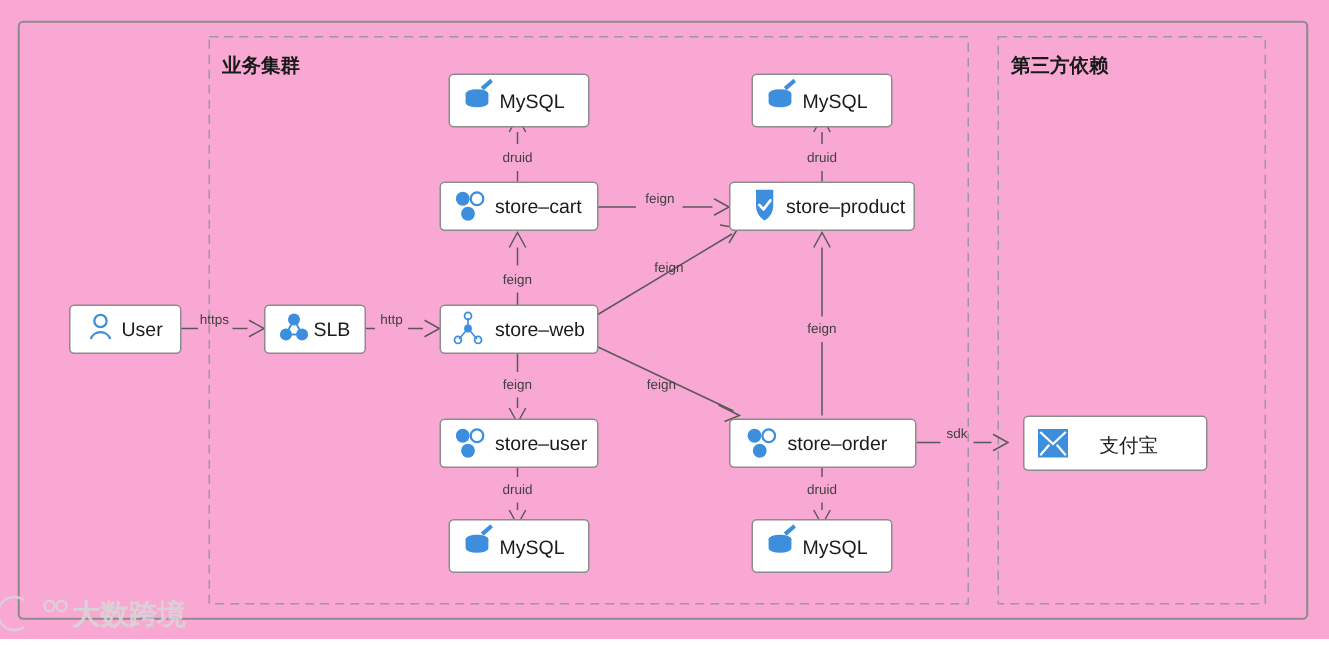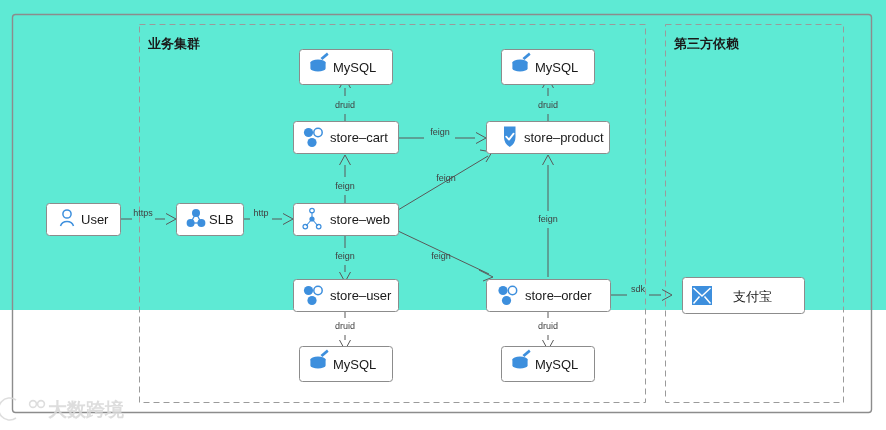--- a/index.html
+++ b/index.html
@@ -1,18 +1,18 @@
 <!DOCTYPE html>
 <html><head>
 <meta charset="utf-8">
 <style>
   html,body{margin:0;padding:0;background:#ffffff;}
   body{width:886px;height:430px;overflow:hidden;
        font-family:"Liberation Sans","DejaVu Sans",sans-serif;}
-  #canvas{position:relative;width:886px;height:310px;background:#5eead4;}
+  #canvas{position:relative;width:886px;height:426px;background:#f9a8d4;}
   svg{position:absolute;left:0;top:0;width:886px;height:430px;}
   .edge-label{font-size:9px;fill:#404040;font-family:"Liberation Sans",sans-serif;}
   .node-label{font-size:13px;fill:#1a1a1a;font-family:"Liberation Sans",sans-serif;}
   .group-label{font-size:13px;font-weight:bold;fill:#1a1a1a;
                font-family:"Liberation Sans","DejaVu Sans",sans-serif;}
   .box-fill{fill:#ffffff;stroke:#8c8c8c;stroke-width:1;}
   .dash-box{fill:none;stroke:#9a9a9a;stroke-width:1;stroke-dasharray:6 4;}
   .outer-box{fill:none;stroke:#8c8c8c;stroke-width:1.4;}
   .link{stroke:#595959;stroke-width:1;fill:none;}
   .arrow-open{fill:none;stroke:#595959;stroke-width:1;}

